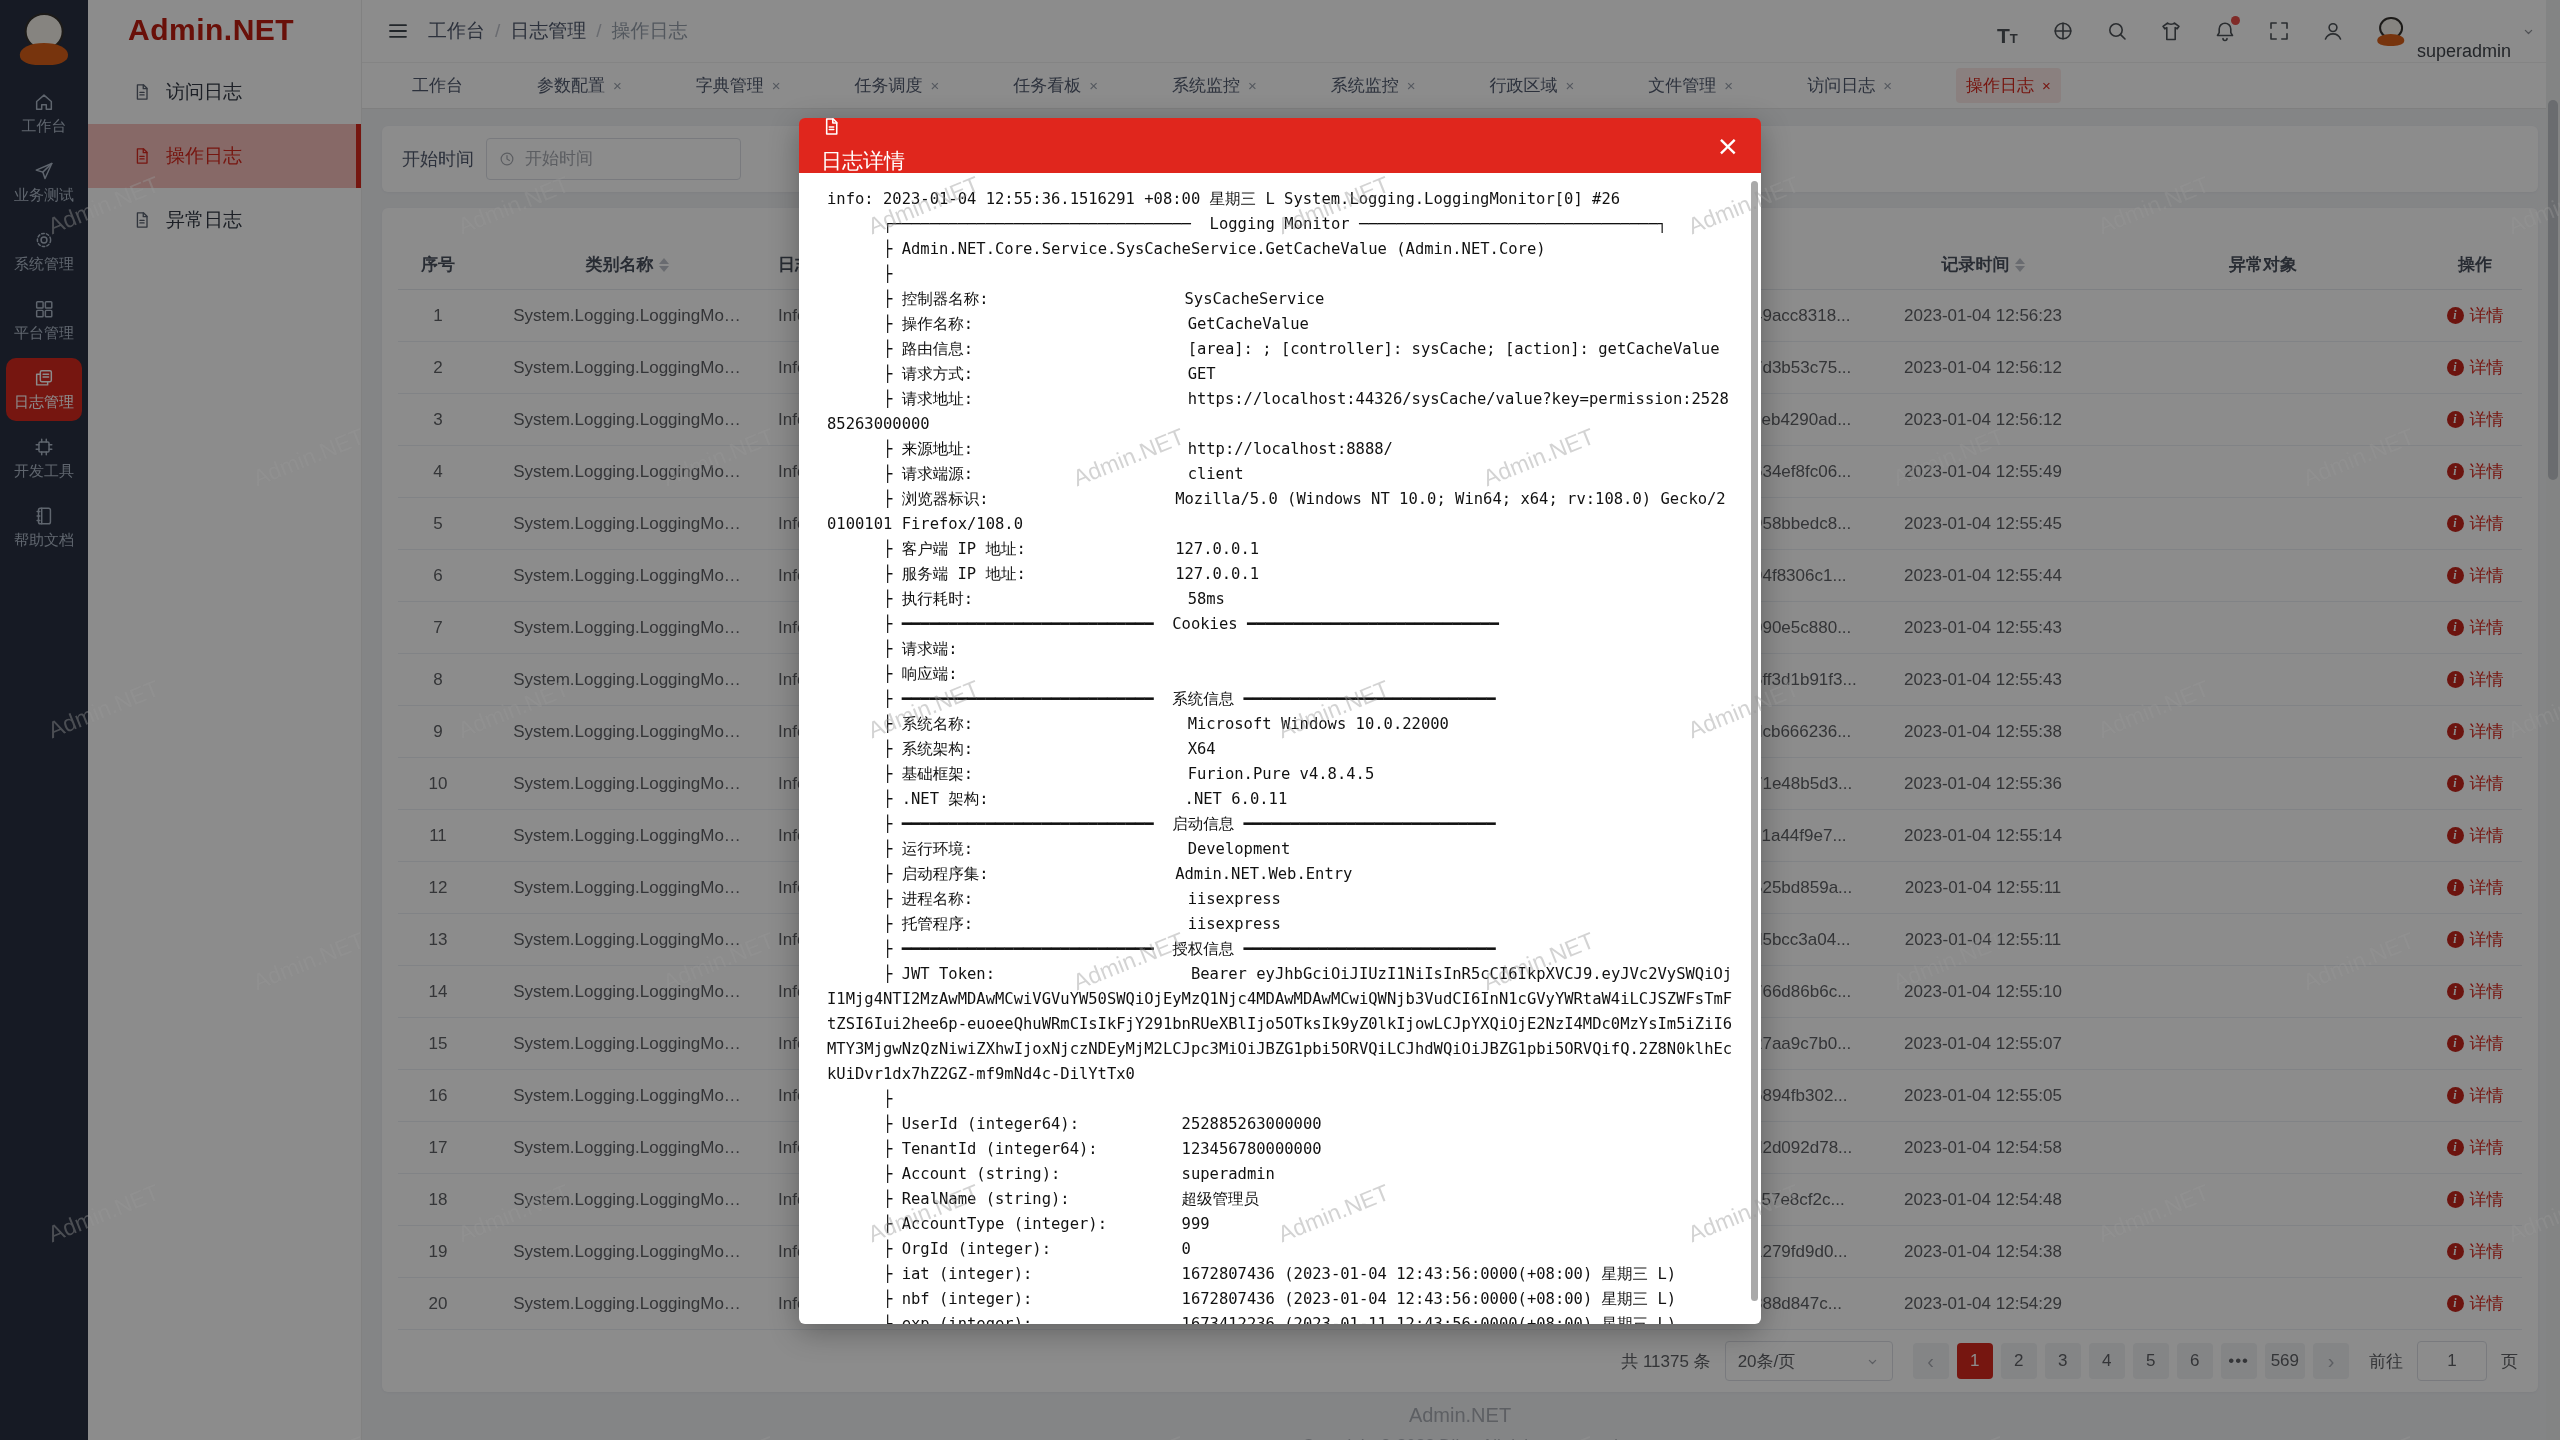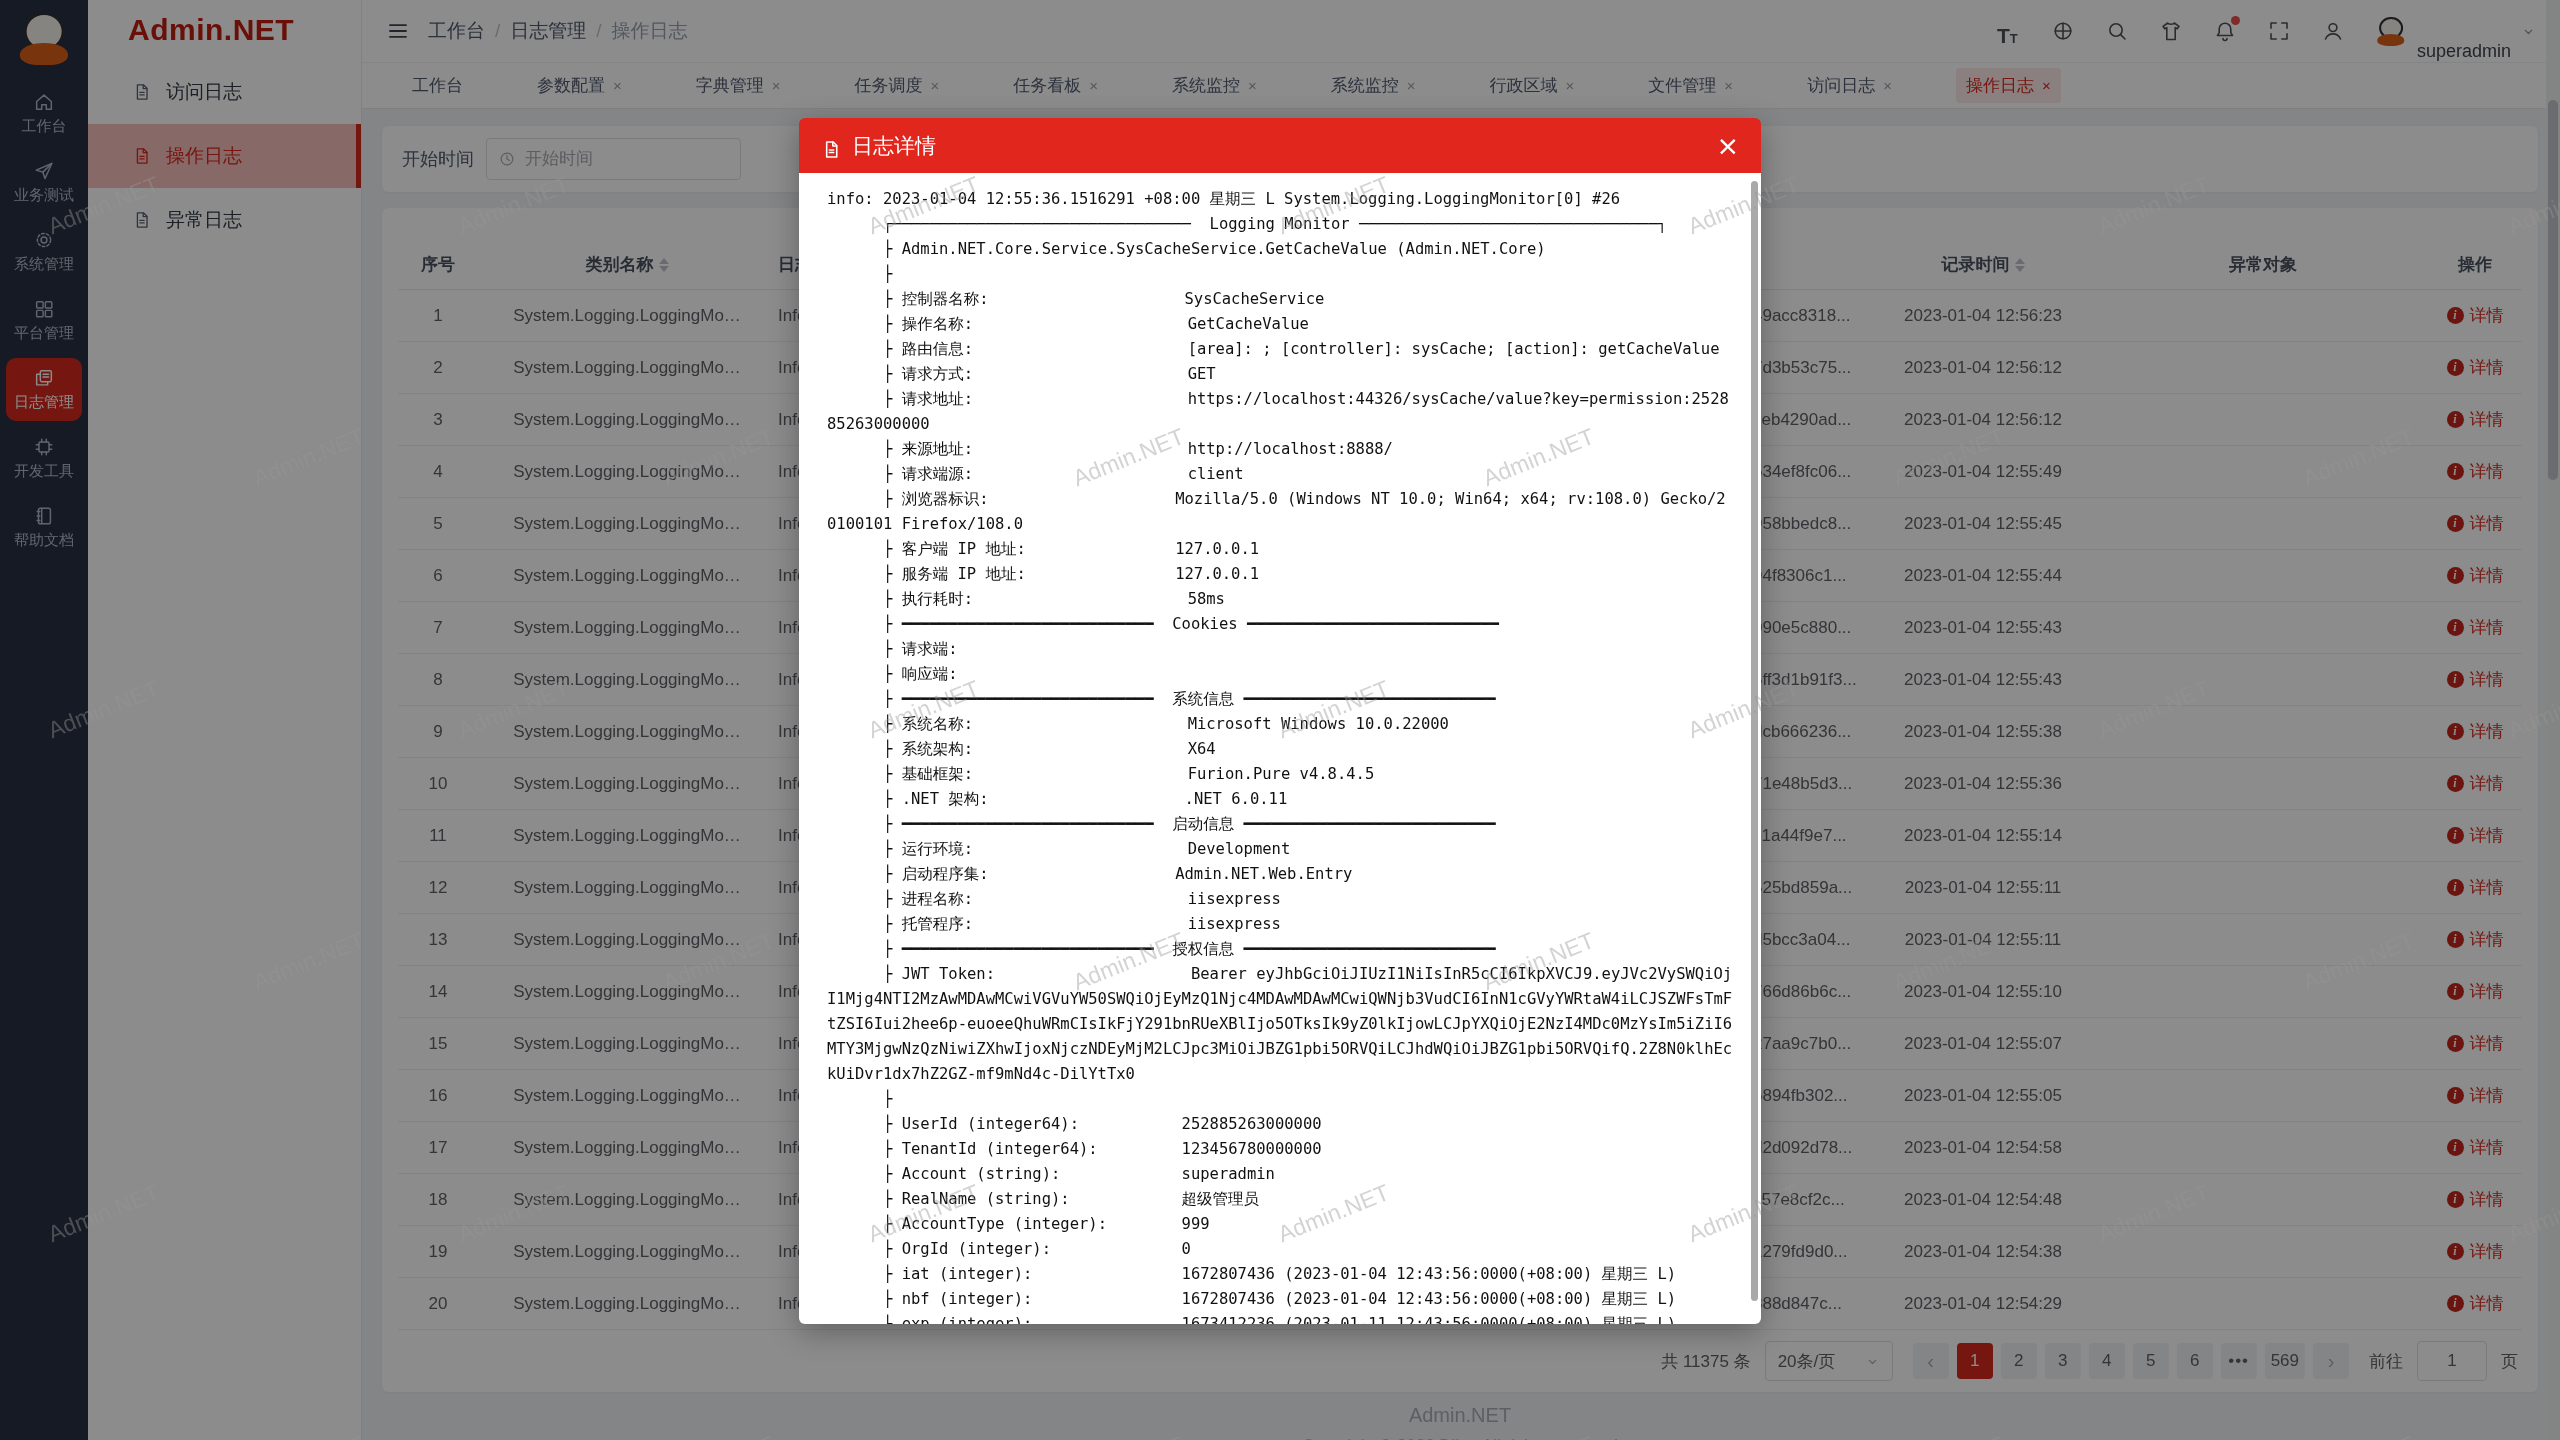--- a/index.html
+++ b/index.html
@@ -73,42 +73,42 @@
   .c6 { display:flex; align-items:center; justify-content:center; }
   .th-inner { display:inline-flex; align-items:center; gap:5px; }
   .sorters { display:inline-flex; flex-direction:column; gap:2px; }
   .sorters i { width:0; height:0; border-left:5px solid transparent; border-right:5px solid transparent; display:block; }
   .sorters .up { border-bottom:6px solid #c0c4cc; }
   .sorters .dn { border-top:6px solid #c0c4cc; }
   .detail-link { display:inline-flex; align-items:center; gap:6px; color:#d8281e; cursor:pointer; }
   .info-ico { width:17px; height:17px; border-radius:50%; background:#c5261c; color:#fff; font-size:12px; font-style:italic; font-weight:700; display:inline-flex; align-items:center; justify-content:center; font-family:"Liberation Serif",serif; }
 
   .pagination { height:62px; display:flex; align-items:center; justify-content:flex-end; gap:14px; font-size:17px; color:#606266; padding-right:4px; }
-  .psize { width:128px; height:40px; border:1px solid #dcdfe6; border-radius:4px; display:flex; align-items:center; justify-content:space-between; padding:0 12px; cursor:pointer; background:#fff; }
+  .psize { width:168px; height:40px; border:1px solid #dcdfe6; border-radius:4px; display:flex; align-items:center; justify-content:space-between; padding:0 12px; cursor:pointer; background:#fff; }
   .psize .caret-down { color:#a8abb2; }
   .pager { display:flex; align-items:center; gap:8px; margin:0 6px; }
   .pbtn { min-width:36px; height:36px; border:none; border-radius:4px; background:#f0f2f5; color:#606266; font-size:17px; cursor:pointer; font-family:"Liberation Sans",sans-serif; padding:0 6px; }
   .pbtn.nav { color:#a8abb2; font-size:20px; }
   .pbtn.active { background:#d8281e; color:#fff; }
   .pbtn.dots { letter-spacing:1px; color:#606266; background:#f0f2f5; }
   .goto-input { width:70px; height:40px; border:1px solid #dcdfe6; border-radius:4px; text-align:center; font-size:17px; color:#606266; outline:none; }
 
   .footer { text-align:center; margin-top:12px; }
   .footer-brand { font-size:20px; color:#a9adb4; }
   .footer-copy { font-size:17px; color:#b3b7bd; margin-top:9px; }
 
   
   .page-scrollbar { position:absolute; right:0; top:0; width:14px; height:1440px; background:#eef0f1; z-index:2; }
   .page-scrollbar .thumb { position:absolute; left:2px; width:10px; top:100px; height:380px; border-radius:6px; background:#c1c5ca; }
 
   
   .overlay { position:absolute; inset:0; background:rgba(0,0,0,.45); z-index:10; }
   .modal { position:absolute; left:799px; top:118px; width:962px; height:1206px; z-index:20; border-radius:6px; overflow:hidden; box-shadow:0 8px 30px rgba(0,0,0,.3); display:flex; flex-direction:column; }
   .modal-header { height:55px; background:#e0261d; display:flex; align-items:center; padding:0 22px; color:#fff; flex:0 0 auto; }
-  .modal-title-wrap { display:flex; align-items:flex-end; gap:10px; font-size:21px; }
+  .modal-title-wrap { display:flex; align-items:flex-start; gap:10px; font-size:21px;flex-direction:column; }
   .modal-header .icon { width:21px; height:21px; color:#fff; }
   .modal-close { margin-left:auto; font-size:27px; line-height:1; color:#fff; cursor:pointer; font-family:"DejaVu Sans",sans-serif; }
   .modal-body { flex:1; background:#fff; overflow:hidden; position:relative; padding:14px 28px 0 28px; }
   .modal-body pre { font-family:"DejaVu Sans Mono", monospace; font-size:15.5px; line-height:25px; color:#111; white-space:pre-wrap; word-break:break-all; }
   .modal-scroll { position:absolute; right:3px; top:8px; width:7px; height:1120px; border-radius:4px; background:#a9a9a9; }
 
   
   .watermark-layer { position:absolute; inset:0; z-index:30; pointer-events:none; overflow:hidden; }
   .wm { position:absolute; transform:rotate(-22deg); font-size:23px; color:rgba(150,150,150,.42); white-space:nowrap; }
 </style>

